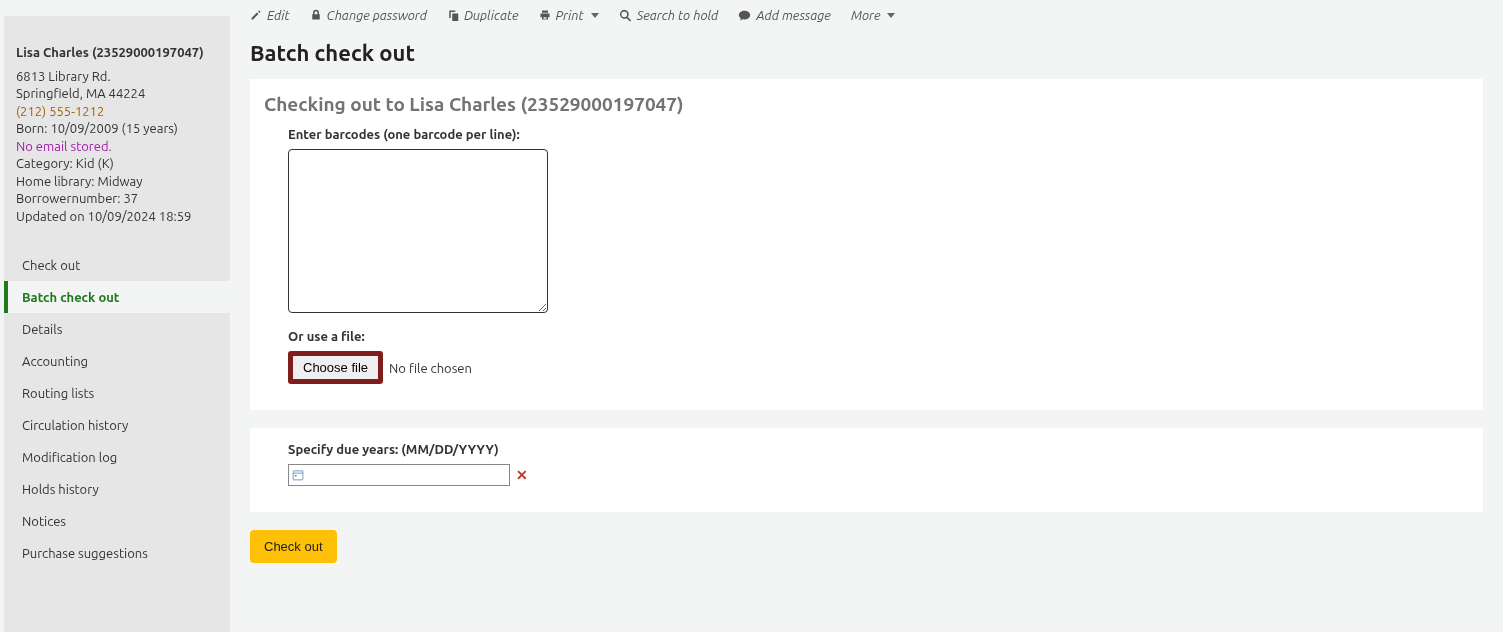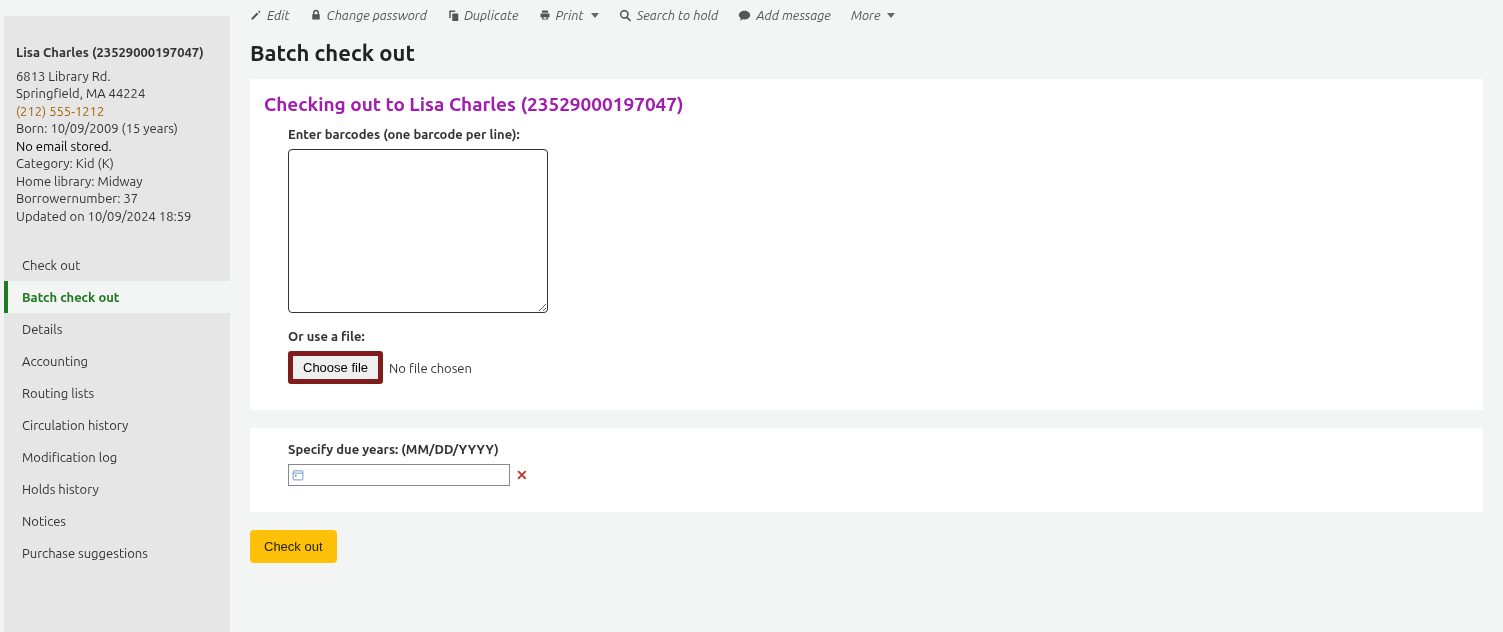--- a/index.html
+++ b/index.html
@@ -26,21 +26,21 @@
     padding: 0 12px 18px 12px;
     line-height: 1.35;
   }
   .patron-name {
     font-weight: 700;
     font-size: 13px;
     margin-bottom: 6px;
   }
   .patron-line { font-size: 13px; }
   .phone-link { color: #a16207; text-decoration: none; }
-  .muted { color: #000000; }
+  .muted { color: #a21caf; }
   .nav { margin-top: 6px; }
   .nav-item {
     display: block;
     padding: 9px 12px 9px 18px;
     font-size: 13px;
     color: #333;
     cursor: pointer;
   }
   .nav-item.active {
     background: #f3f4f4;
@@ -82,21 +82,21 @@
     font-weight: 700;
     margin: 8px 0 14px 0;
     color: #222;
   }
   .panel {
     background: #fff;
     padding: 14px 36px 26px 14px;
     margin-bottom: 18px;
   }
   .panel-heading {
-    color: #a21caf;
+    color: #737373;
     font-size: 19px;
     font-weight: 600;
     margin-bottom: 12px;
   }
   .field-label {
     font-weight: 700;
     font-size: 13px;
     margin: 0 0 8px 0;
     display:block;
   }

